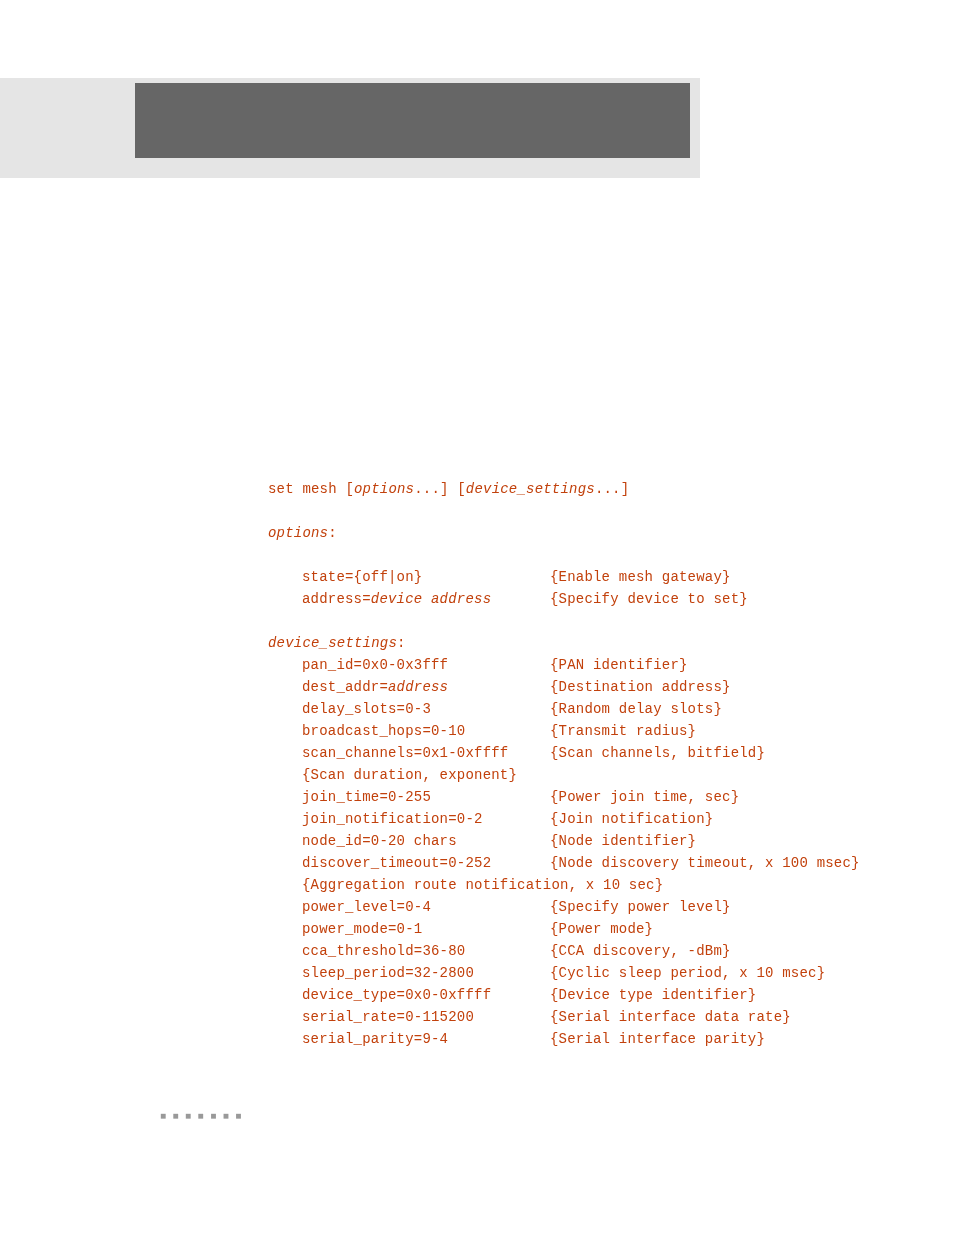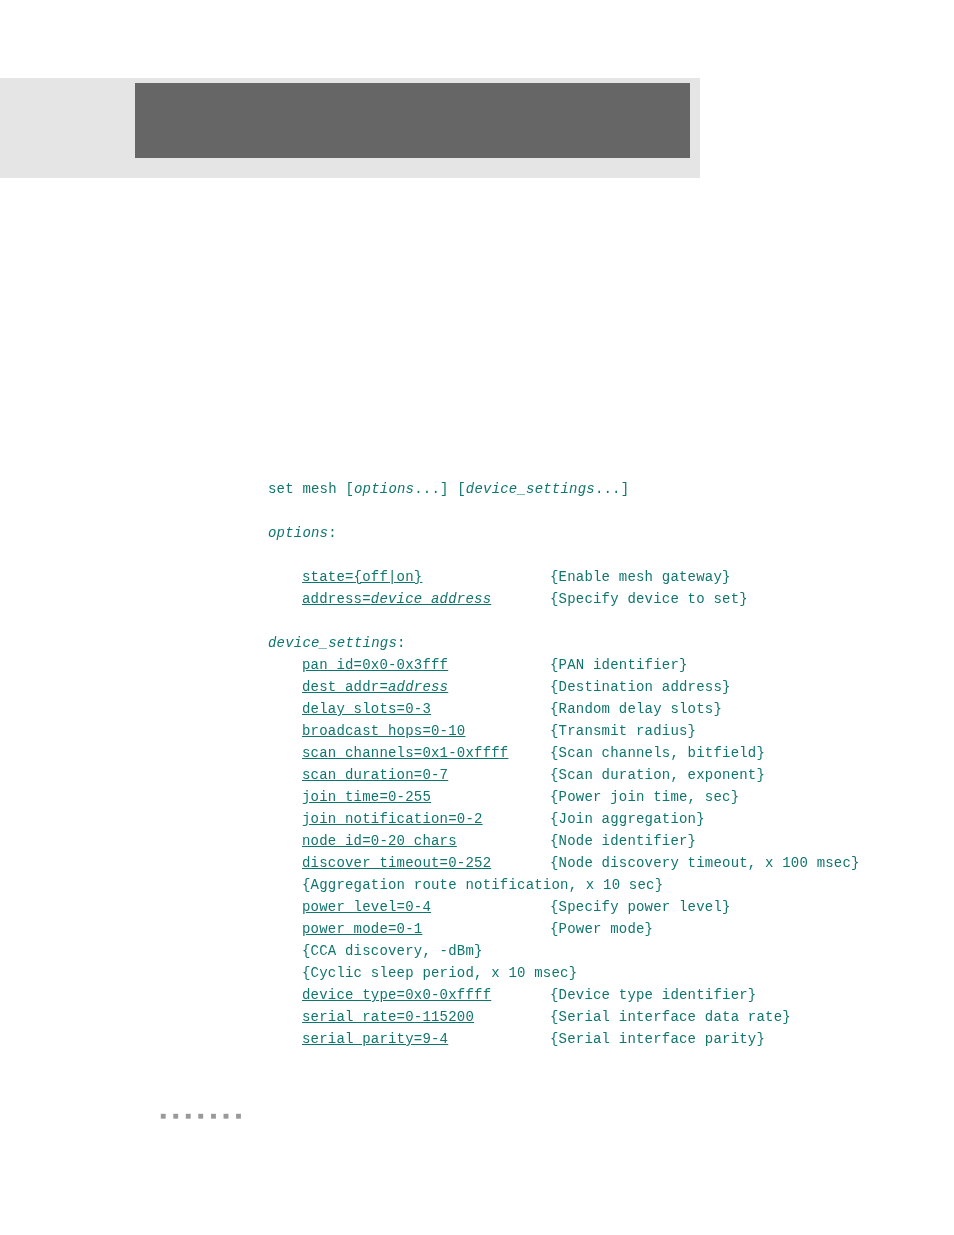--- a/index.html
+++ b/index.html
@@ -25,33 +25,32 @@
     width: 555px;
     height: 75px;
     background: #666666;
   }
   .content {
     margin-left: 268px;
     margin-top: 300px;
     font-family: 'Lucida Sans Typewriter', 'Courier New', monospace;
     font-size: 14px;
     line-height: 22px;
-    color: #0f766e;
+    color: #c2410c;
     letter-spacing: 0.2px;
   }
   .indent {
     margin-left: 34px;
   }
   .row {
     display: flex;
   }
   .col1 {
     width: 248px;
     white-space: nowrap;
-    text-decoration: underline;
   }
   .col2 {
     white-space: nowrap;
   }
   .italic {
     font-style: italic;
   }
   .gap {
     height: 22px;
   }
@@ -116,30 +115,29 @@
       </div>
       <div class="row">
         <div class="col1"><span>broadcast_hops=0-10</span></div>
         <div class="col2">{Transmit radius}</div>
       </div>
       <div class="row">
         <div class="col1"><span>scan_channels=0x1-0xffff</span></div>
         <div class="col2">{Scan channels, bitfield}</div>
       </div>
       <div class="row">
-        <div class="col1"><span>scan_duration=0-7</span></div>
         <div class="col2">{Scan duration, exponent}</div>
       </div>
       <div class="row">
         <div class="col1"><span>join_time=0-255</span></div>
         <div class="col2">{Power join time, sec}</div>
       </div>
       <div class="row">
         <div class="col1"><span>join_notification=0-2</span></div>
-        <div class="col2">{Join aggregation}</div>
+        <div class="col2">{Join notification}</div>
       </div>
       <div class="row">
         <div class="col1"><span>node_id=0-20 chars</span></div>
         <div class="col2">{Node identifier}</div>
       </div>
       <div class="row">
         <div class="col1"><span>discover_timeout=0-252</span></div>
         <div class="col2">{Node discovery timeout, x 100 msec}</div>
       </div>
       <div class="row">
@@ -147,23 +145,25 @@
       </div>
       <div class="row">
         <div class="col1"><span>power_level=0-4</span></div>
         <div class="col2">{Specify power level}</div>
       </div>
       <div class="row">
         <div class="col1"><span>power_mode=0-1</span></div>
         <div class="col2">{Power mode}</div>
       </div>
       <div class="row">
+        <div class="col1"><span>cca_threshold=36-80</span></div>
         <div class="col2">{CCA discovery, -dBm}</div>
       </div>
       <div class="row">
+        <div class="col1"><span>sleep_period=32-2800</span></div>
         <div class="col2">{Cyclic sleep period, x 10 msec}</div>
       </div>
       <div class="row">
         <div class="col1"><span>device_type=0x0-0xffff</span></div>
         <div class="col2">{Device type identifier}</div>
       </div>
       <div class="row">
         <div class="col1"><span>serial_rate=0-115200</span></div>
         <div class="col2">{Serial interface data rate}</div>
       </div>

